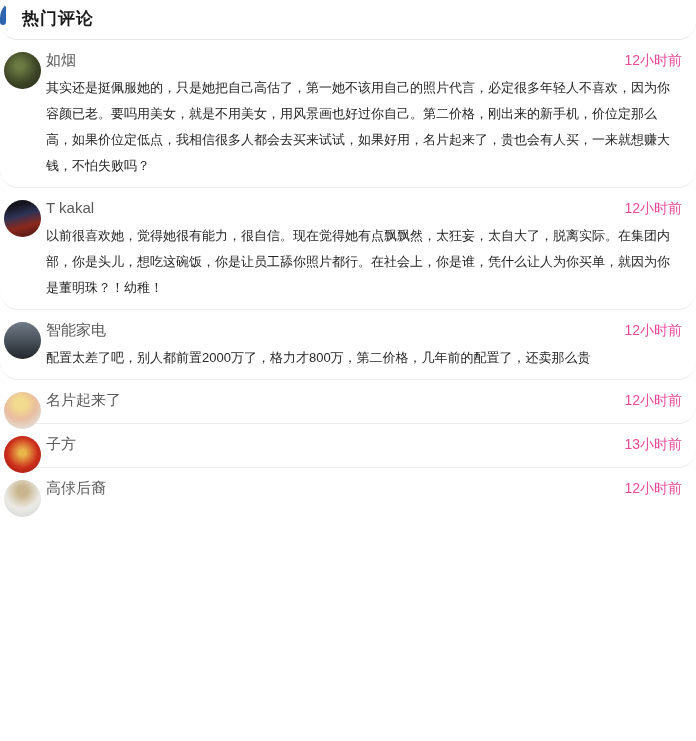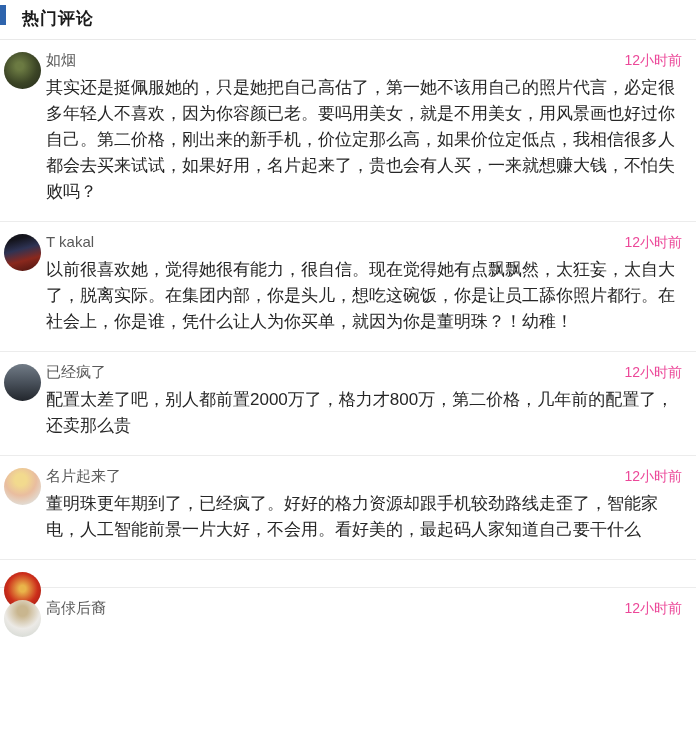--- a/index.html
+++ b/index.html
@@ -1,15 +1,15 @@
 <!DOCTYPE html>
 <html><head>
 <meta charset="utf-8">
 <style>
-  * { margin: 0; padding: 0; box-sizing: border-box; }
+  * { margin: 0; padding: 0; box-sizing: border-box; border-radius: 18px; }
   html, body {
     width: 696px;
     background: #ffffff;
     font-family: "Liberation Sans", "DejaVu Sans", sans-serif;
   }
   body { height: 741px; overflow: hidden; }
 
   
   .section-header {
     position: relative;
@@ -25,21 +25,21 @@
   .section-title {
     font-size: 17px;
     font-weight: bold;
     color: #1a1a1a;
     letter-spacing: 1px;
   }
 
   
   .comment {
     position: relative;
-    padding: 11px 14px 16px 46px;
+    padding: 11px 14px 8px 46px;
     border-bottom: 1px solid #ececec;
   }
   .comment:last-child { border-bottom: none; }
   .avatar {
     position: absolute;
     left: 4px; top: 12px;
     width: 37px; height: 37px;
     border-radius: 50%;
     overflow: hidden;
   }
@@ -52,21 +52,21 @@
   .username {
     font-size: 15px;
     color: #595959;
     cursor: pointer;
   }
   .timestamp {
     font-size: 14px;
     color: #ec4899;
   }
   .comment-text {
-    font-size: 17px;
+    font-size: 13px;
     line-height: 26px;
     color: #262626;
     word-break: break-all;
   }
 
   
   .av1 { background: radial-gradient(circle at 42% 38%, #6b7a42 12%, #3c4526 55%, #23281a 100%); }
   .av2 { background: linear-gradient(165deg, #14141c 18%, #2e3354 42%, #8a281d 68%, #471410 100%); }
   .av3 { background: linear-gradient(180deg, #717b86 0%, #49515b 50%, #22262c 100%); }
   .av4 { background: radial-gradient(circle at 45% 32%, #f2da8e 18%, #e9bd9f 48%, #e2dcd4 78%, #cfcfcf 100%); }
@@ -97,37 +97,40 @@
     <div class="meta-row">
       <span class="username">T kakal</span>
       <span class="timestamp">12小时前</span>
     </div>
     <div class="comment-text">以前很喜欢她，觉得她很有能力，很自信。现在觉得她有点飘飘然，太狂妄，太自大了，脱离实际。在集团内部，你是头儿，想吃这碗饭，你是让员工舔你照片都行。在社会上，你是谁，凭什么让人为你买单，就因为你是董明珠？！幼稚！</div>
   </div>
 
   <div class="comment">
     <div class="avatar av3"></div>
     <div class="meta-row">
-      <span class="username">已经疯了</span>
+      <span class="username">智能家电</span>
       <span class="timestamp">12小时前</span>
     </div>
     <div class="comment-text">配置太差了吧，别人都前置2000万了，格力才800万，第二价格，几年前的配置了，还卖那么贵</div>
   </div>
 
   <div class="comment">
     <div class="avatar av4"></div>
     <div class="meta-row">
       <span class="username">名片起来了</span>
       <span class="timestamp">12小时前</span>
     </div>
-    <div class="comment-text">董明珠更年期到了，已经疯了。好好的格力资源却跟手机较劲路线走歪了，智能家电，人工智能前景一片大好，不会用。看好美的，最起码人家知道自己要干什么</div>
   </div>
 
   <div class="comment">
     <div class="avatar av5"></div>
+    <div class="meta-row">
+      <span class="username">子方</span>
+      <span class="timestamp">13小时前</span>
+    </div>
   </div>
 
   <div class="comment">
     <div class="avatar av6"></div>
     <div class="meta-row">
       <span class="username">高俅后裔</span>
       <span class="timestamp">12小时前</span>
     </div>
   </div>
 

